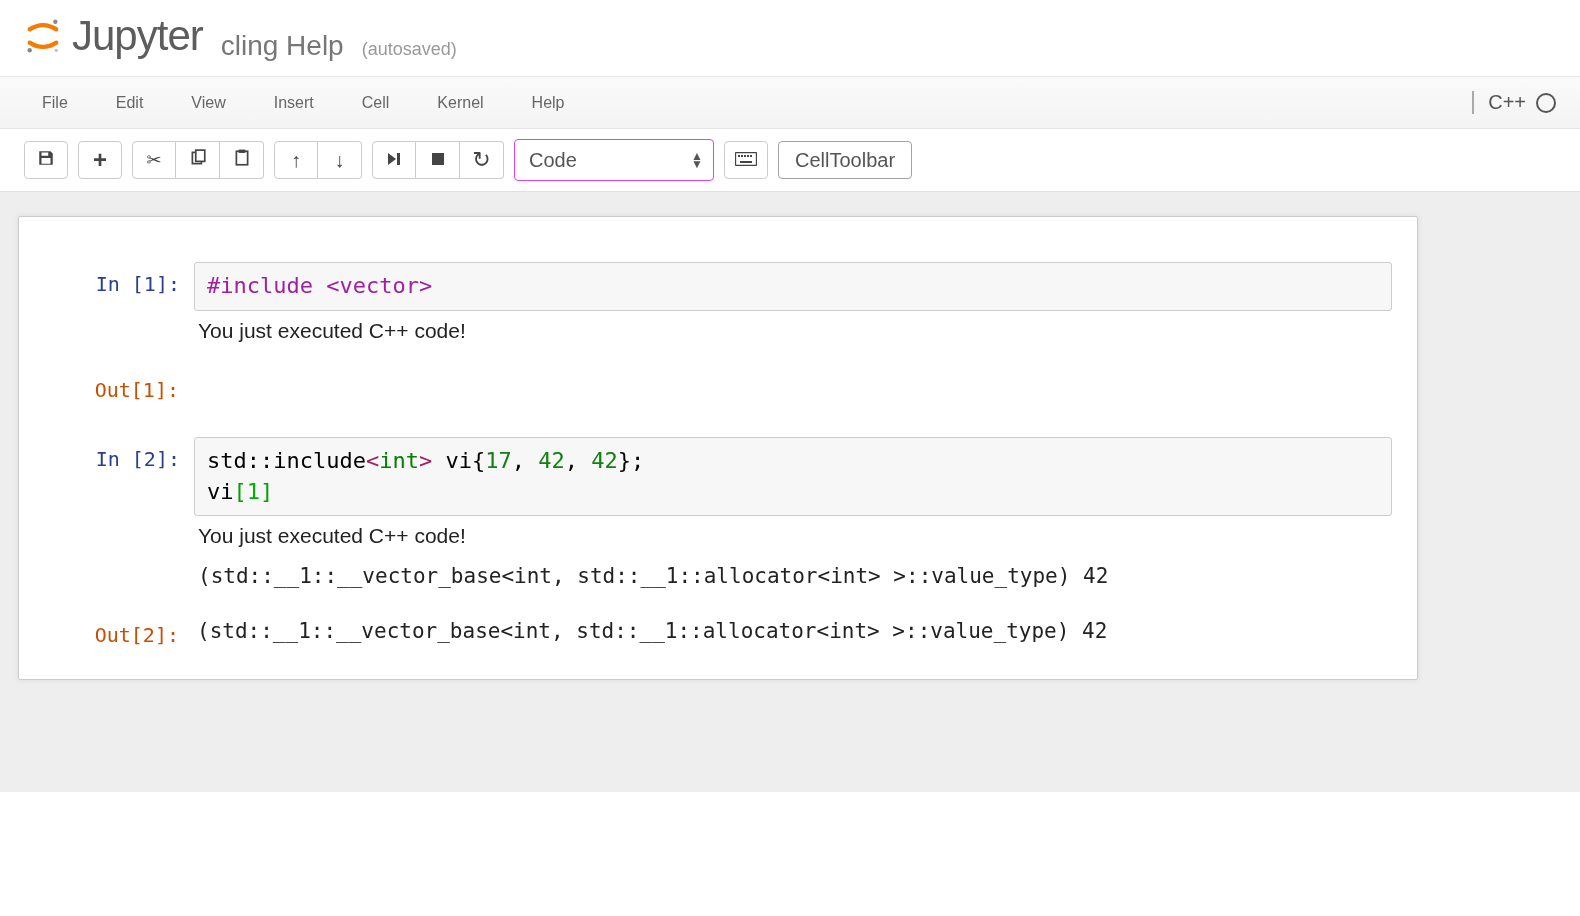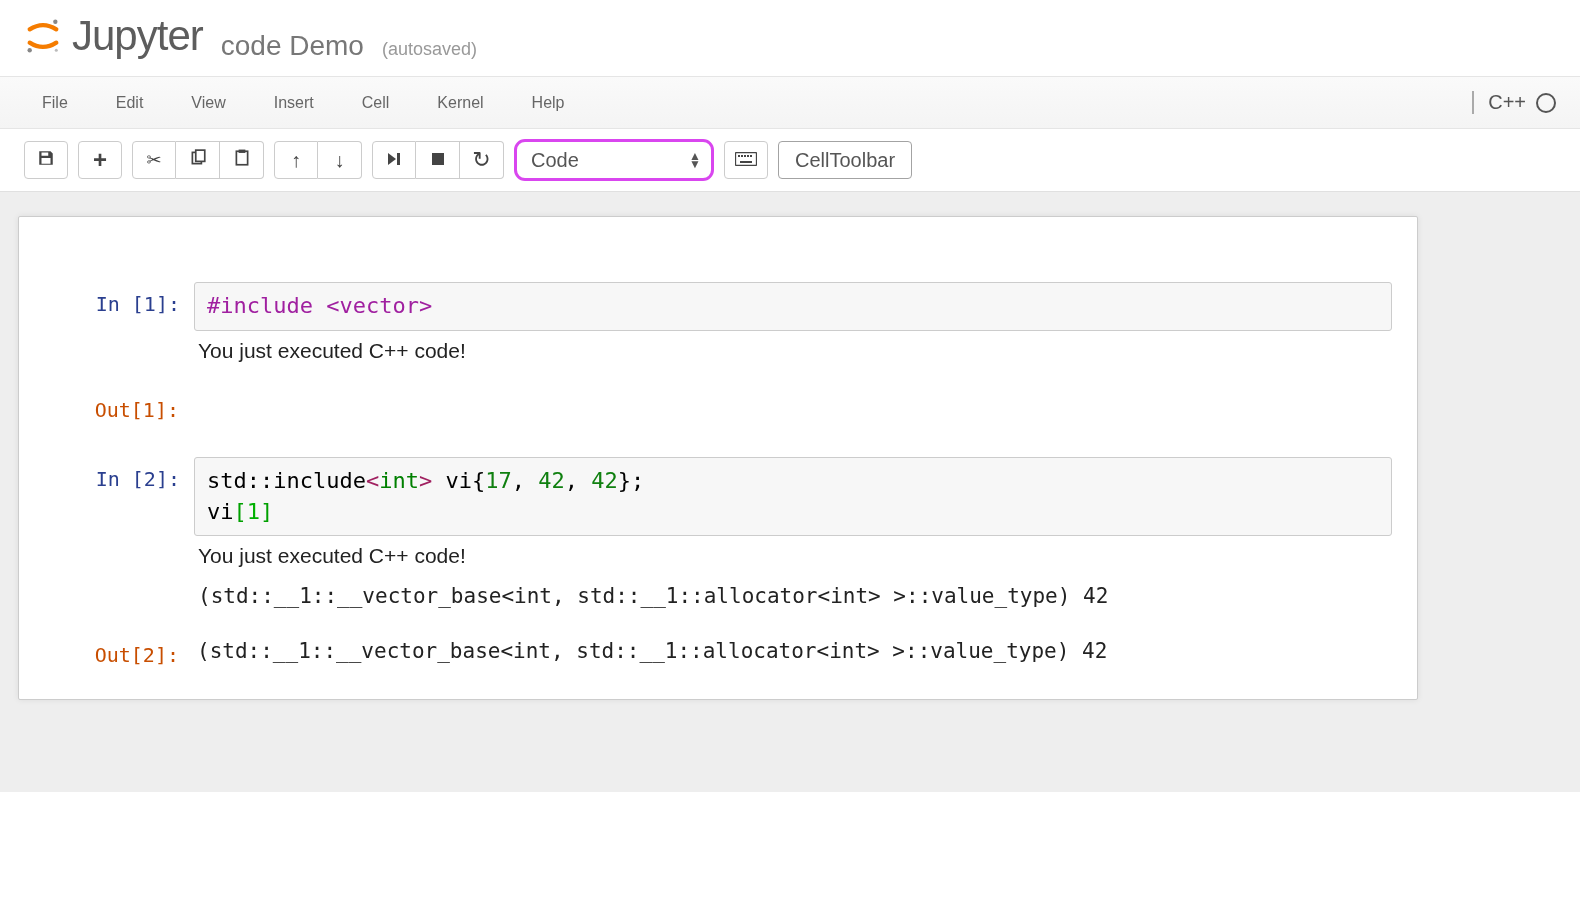--- a/index.html
+++ b/index.html
@@ -91,22 +91,22 @@
   color: #444;
   cursor: pointer;
   border-radius: 4px;
 }
 .btn-group .btn { border-radius: 0; }
 .btn-group .btn:first-child { border-top-left-radius: 4px; border-bottom-left-radius: 4px; }
 .btn-group .btn:last-child { border-top-right-radius: 4px; border-bottom-right-radius: 4px; }
 .btn-group .btn + .btn { border-left: none; }
 .select-celltype {
   height: 42px;
-  border: 3px solid #d946ef;
-  border-radius: 11px;
+  border: 1px solid #d946ef;
+  border-radius: 4px;
   background: #fff;
   padding: 0 34px 0 14px;
   font-size: 20px;
   color: #555;
   min-width: 200px;
   position: relative;
   display:flex;
   align-items:center;
 }
 .select-arrows {
@@ -125,21 +125,21 @@
 }
 .page-bg {
   background: #eee;
   padding: 24px 18px 0;
   min-height: 600px;
 }
 .notebook {
   background: #fff;
   border: 1px solid #ccc;
   border-radius: 2px;
-  padding: 60px 10px 24px;
+  padding: 40px 10px 24px;
   box-shadow: 0 0 6px rgba(0,0,0,0.08);
   max-width: 1400px;
 }
 .cell {
   display: flex;
   padding: 4px 14px;
   margin-bottom: 14px;
   border:1px solid transparent;
 }
 .cell.selected {
@@ -195,21 +195,21 @@
       <svg viewBox="0 0 40 40" width="38" height="38">
         <path d="M6 13 Q20 4 34 13" stroke="#f57c00" stroke-width="4.5" fill="none" stroke-linecap="round"></path>
         <path d="M6 27 Q20 36 34 27" stroke="#f57c00" stroke-width="4.5" fill="none" stroke-linecap="round"></path>
         <circle cx="33" cy="5" r="2.3" fill="#888"></circle>
         <circle cx="6" cy="35" r="2.3" fill="#888"></circle>
         <circle cx="34" cy="35" r="1.6" fill="#bbb"></circle>
       </svg>
     </span>
     <span class="logo-text">Jupyter</span>
   </div>
-  <span class="notebook-name">code Demo</span>
+  <span class="notebook-name">cling Help</span>
   <span class="autosave">(autosaved)</span>
 </div>
 
 <div class="menubar">
   <span class="menu-item">File</span>
   <span class="menu-item">Edit</span>
   <span class="menu-item">View</span>
   <span class="menu-item">Insert</span>
   <span class="menu-item">Cell</span>
   <span class="menu-item">Kernel</span>

